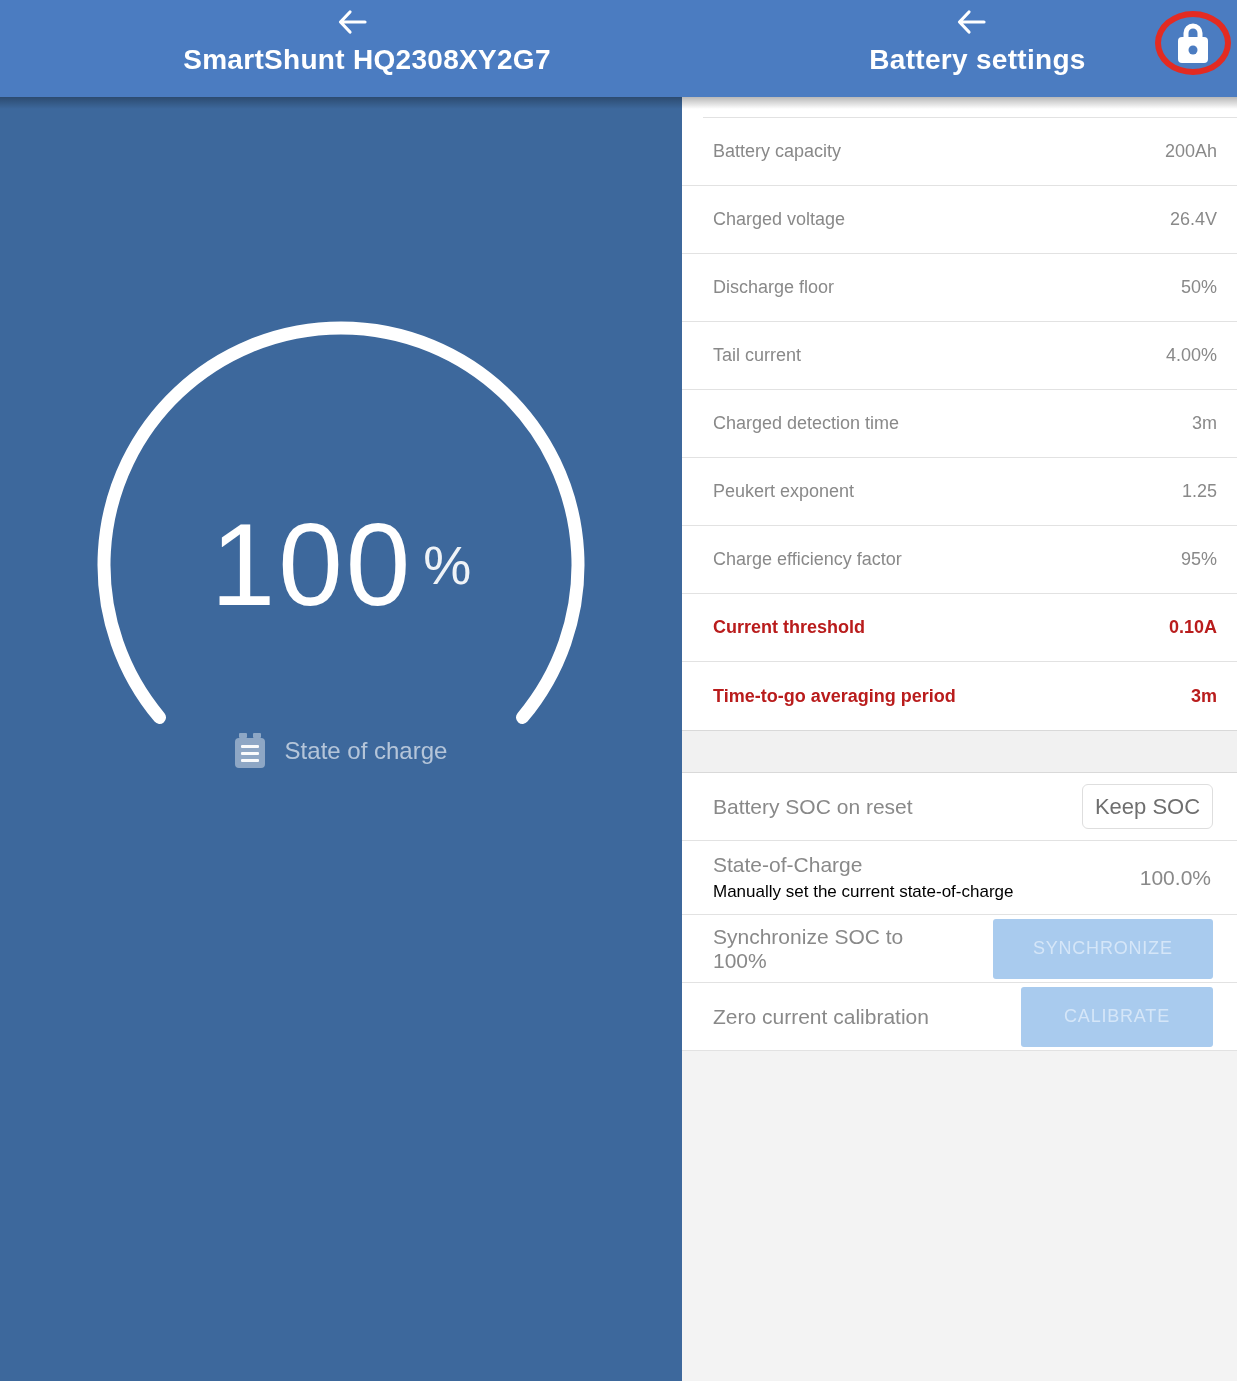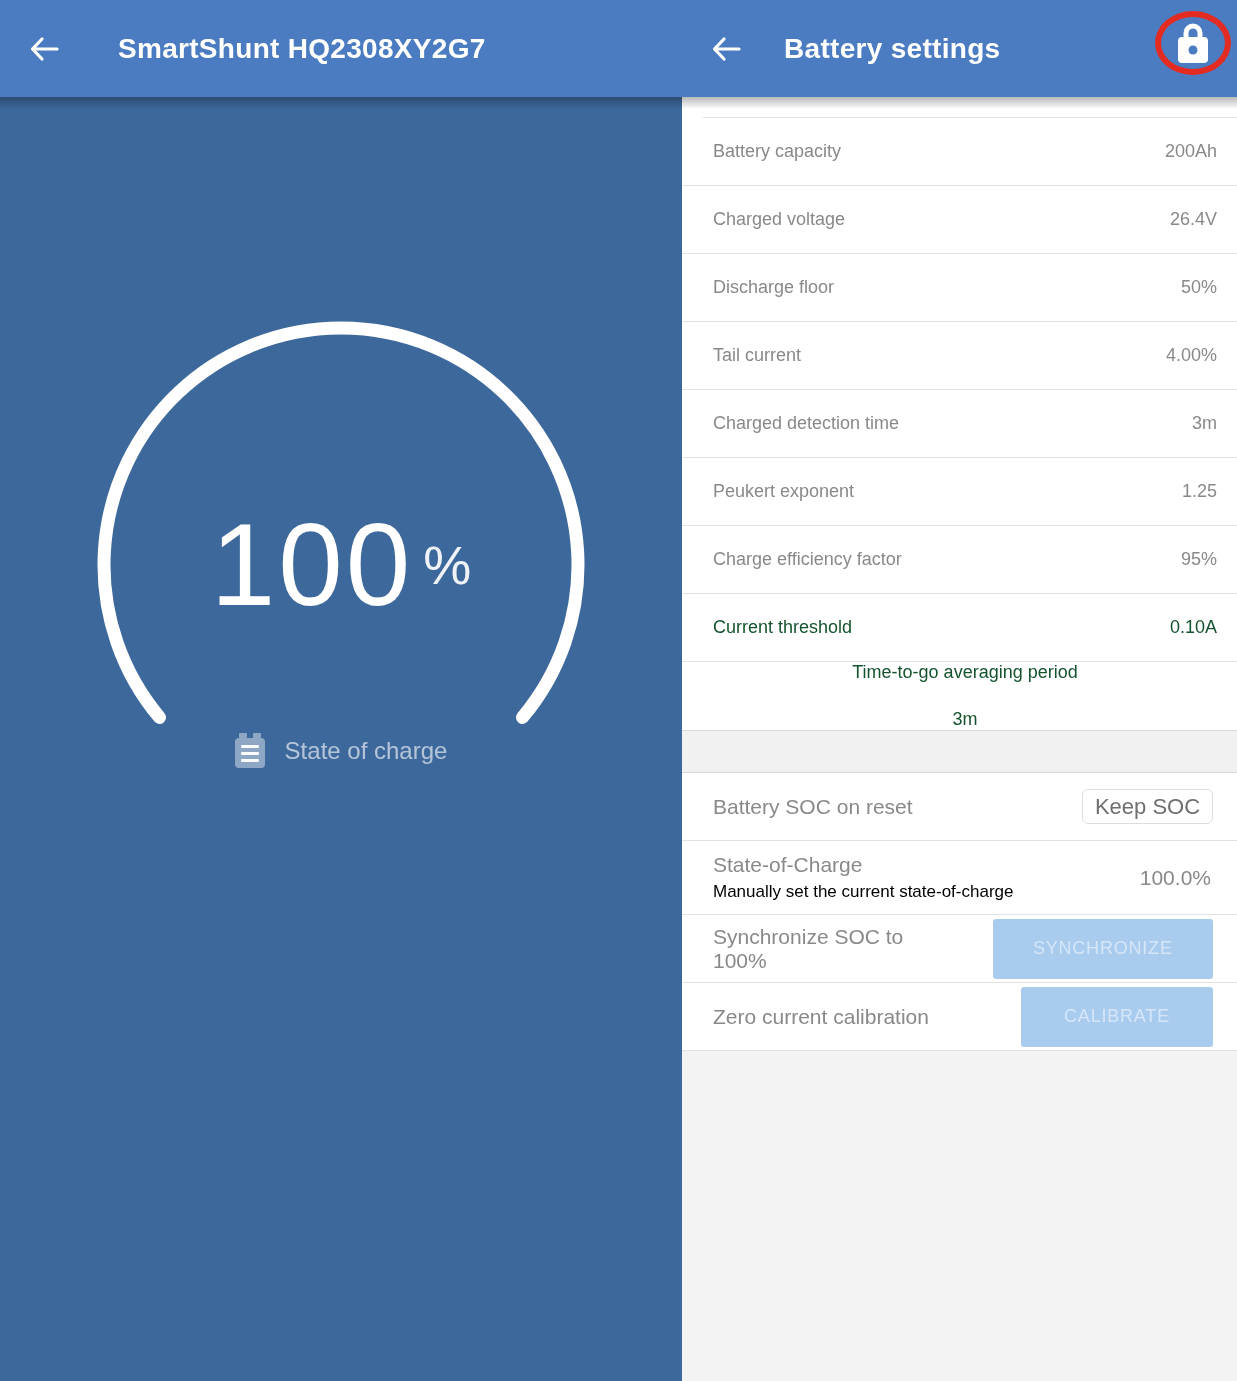--- a/index.html
+++ b/index.html
@@ -21,20 +21,21 @@
     width: 682px; height: 1381px;
     background: #3d689c;
   }
   .app-header {
     position: relative;
     height: 97px;
     background: #4b7cc1;
     display: flex;
     align-items: center;
     z-index: 2;
+    flex-direction: column;
   }
   .app-header::after {
     content: "";
     position: absolute;
     left: 0; right: 0; top: 97px;
     height: 12px;
     background: linear-gradient(to bottom, rgba(0,0,0,0.28), rgba(0,0,0,0));
     pointer-events: none;
   }
   .back-btn {
@@ -140,23 +141,23 @@
   .set-row {
     height: 68px;
     display: flex;
     align-items: center;
     justify-content: space-between;
     padding: 0 20px 0 31px;
     background: #ffffff;
     border-bottom: 1px solid #e2e2e2;
     cursor: pointer;
   }
-  .set-row:last-child { border-bottom: none; flex-direction: column; }
+  .set-row:last-child { border-bottom: none; }
   .set-row .lbl, .set-row .val { font-size: 18px; color: #898989; }
-  .set-row.dark .lbl, .set-row.dark .val { color: #14532d; }
+  .set-row.dark .lbl, .set-row.dark .val { color: #b91c1c; font-weight: bold; }
 
   .section-gap {
     height: 43px;
     background: #f1f1f1;
     border-top: 1px solid #d9d9d9;
     border-bottom: 1px solid #d9d9d9;
   }
 
   .action-row {
     min-height: 68px;
@@ -167,21 +168,21 @@
     background: #ffffff;
     border-bottom: 1px solid #e2e2e2;
     gap: 36px;
   }
   .action-row .lbl { font-size: 21px; color: #898989; }
   .action-row .val { font-size: 21px; color: #898989; padding-right: 2px; }
   .action-row .lbl-stack { display: flex; flex-direction: column; gap: 5px; padding: 12px 0; }
   .action-row .sub { font-size: 17px; color: #000000; }
 
   .btn-outline {
-    width: 131px; height: 35px;
+    width: 131px; height: 45px;
     background: #ffffff;
     border: 1px solid #dedede;
     border-radius: 6px;
     color: #6f6f6f;
     font-size: 22px;
     font-family: "Liberation Sans", sans-serif;
     cursor: pointer;
     text-align: center;
   }
   .btn-flat {

